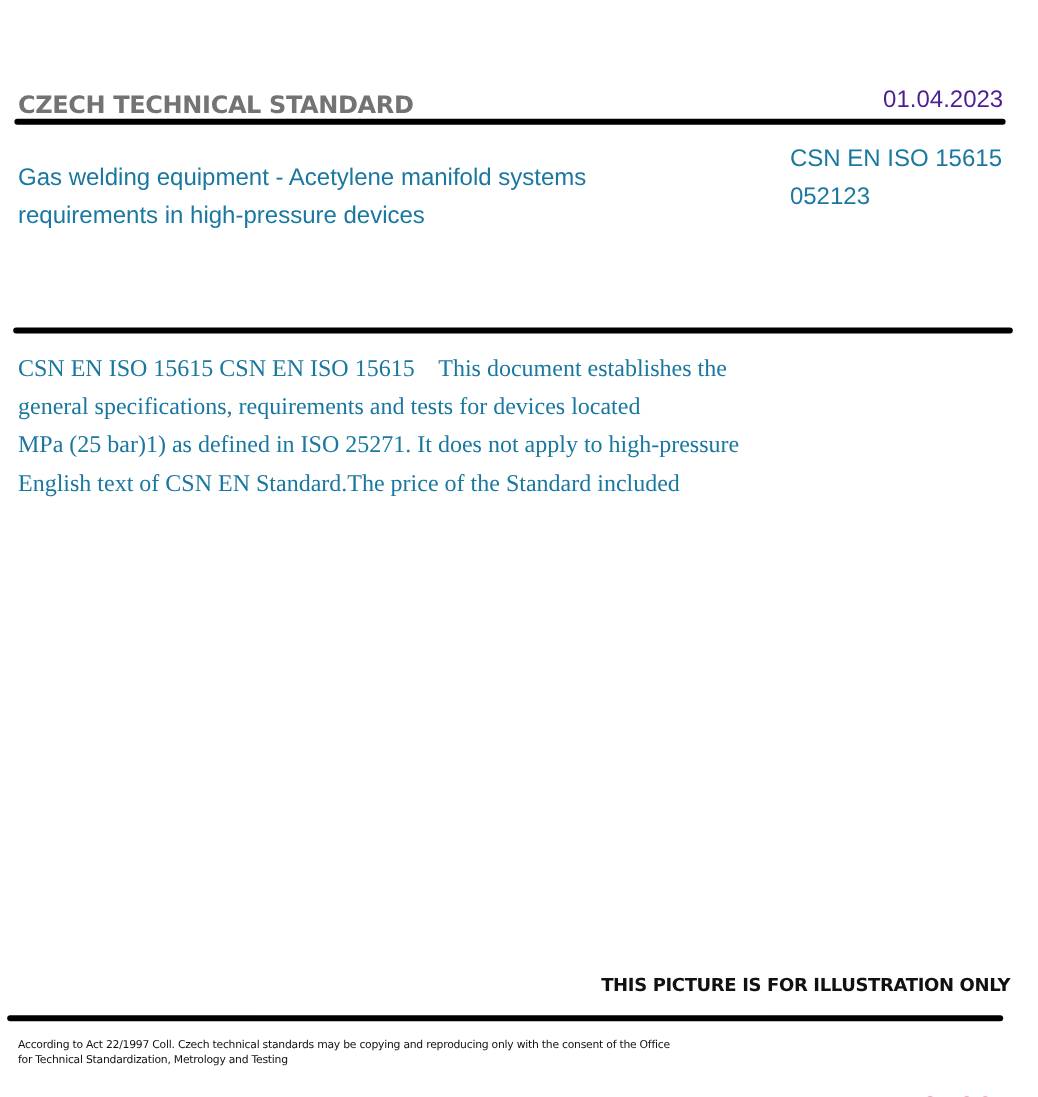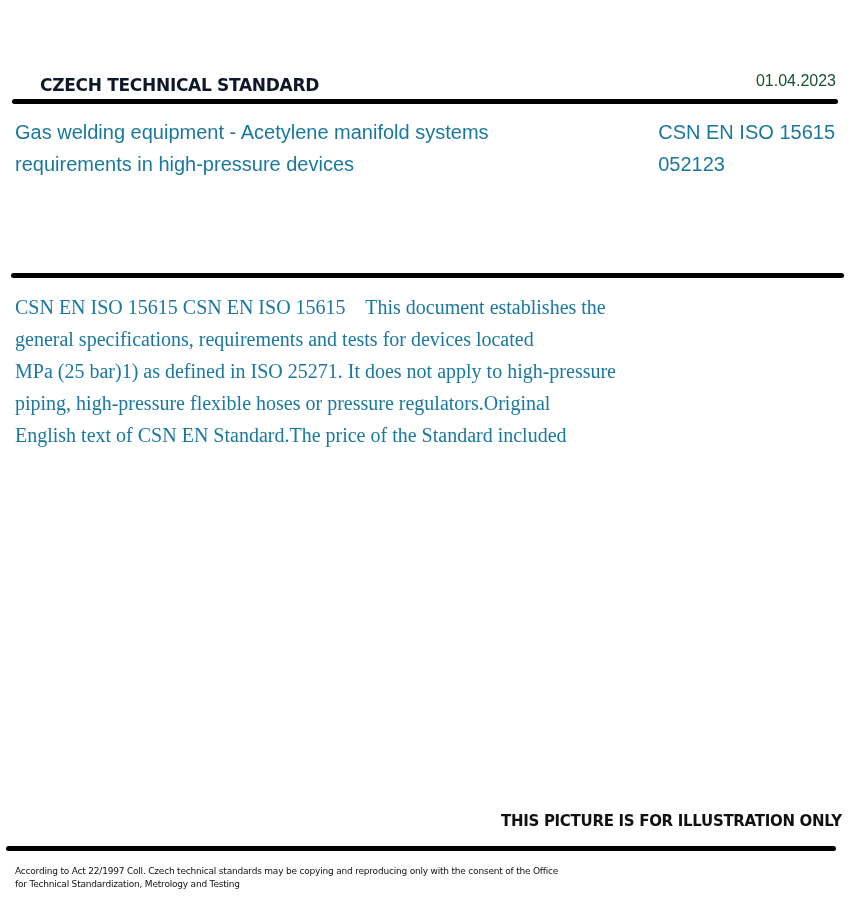--- a/index.html
+++ b/index.html
@@ -18,37 +18,36 @@
     .rule {
       position: absolute;
       background: #000000;
       border-radius: 3px;
     }
     .header-label {
       left: 15px;
       top: 75px;
       font-family: "DejaVu Sans", sans-serif;
       font-weight: bold;
-      font-size: 17px;
+      font-size: 20px;
       letter-spacing: -0.3px;
-      color: #0f172a;
+      color: #737373;
       white-space: nowrap;
-      margin-left: 25px;
     }
     .date {
       right: 29px;
       top: 72px;
-      font-size: 16px;
-      color: #14532d;
+      font-size: 20px;
+      color: #4c1d95;
       white-space: nowrap;
       text-align: right;
     }
     .title-block {
       left: 15px;
-      top: 116px;
+      top: 132px;
       width: 560px;
       font-size: 20px;
       line-height: 32px;
       color: #1a78a0;
     }
     .title-block div { white-space: nowrap; }
     .code-block {
       right: 30px;
       top: 116px;
       text-align: left;
@@ -110,21 +109,20 @@
   <div>CSN EN ISO 15615</div>
   <div>052123</div>
 </div>
 
 <div class="rule" style="left:11px; top:273px; width:833px; height:5px;"></div>
 
 <div class="abs abstract">
   <div>CSN EN ISO 15615 CSN EN ISO 15615    This document establishes the</div>
   <div>general specifications, requirements and tests for devices located</div>
   <div>MPa (25 bar)1) as defined in ISO 25271. It does not apply to high-pressure</div>
-  <div>piping, high-pressure flexible hoses or pressure regulators.Original</div>
   <div>English text of CSN EN Standard.The price of the Standard included</div>
 </div>
 
 <div class="abs illustration-note">THIS PICTURE IS FOR ILLUSTRATION ONLY</div>
 <div class="rule" style="left:6px; top:846px; width:830px; height:5px;"></div>
 <div class="abs legal">
   <div>According to Act 22/1997 Coll. Czech technical standards may be copying and reproducing only with the consent of the Office</div>
   <div>for Technical Standardization, Metrology and Testing</div>
 </div>
 <div class="abs doc-number">516598</div>

